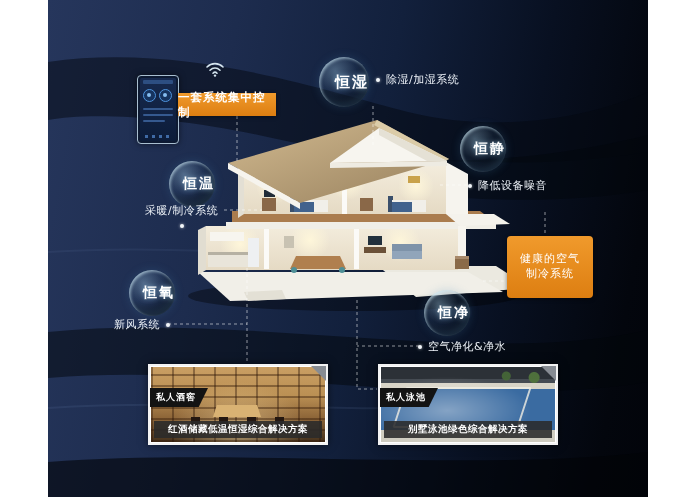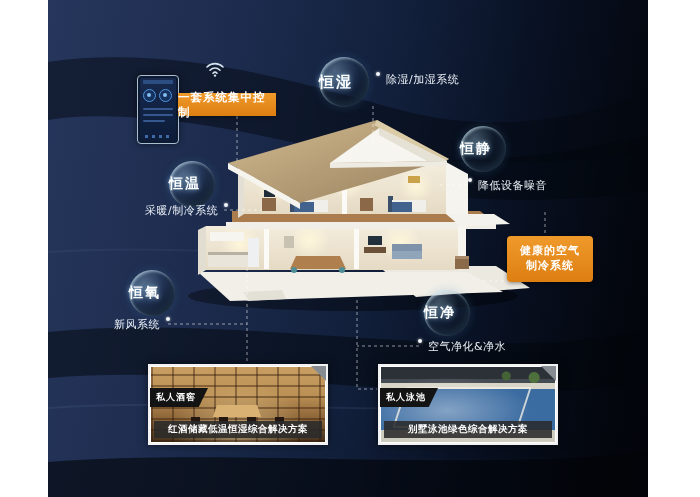--- a/index.html
+++ b/index.html
@@ -3,39 +3,39 @@
 <meta charset="utf-8">
 <style>
   html,body{margin:0;padding:0;background:#ffffff;}
   .page{position:relative;width:700px;height:497px;background:#ffffff;overflow:hidden;
         font-family:"DejaVu Sans","Liberation Sans",sans-serif;}
   .panel{position:absolute;left:48px;top:0;width:600px;height:497px;overflow:hidden;
          background:linear-gradient(100deg,#26365c 0%,#1d2c4e 28%,#12203c 52%,#081021 74%,#03060d 92%,#02040a 100%);}
   .layer{position:absolute;left:0;top:0;width:600px;height:497px;}
 
   
-  .bubble{position:absolute;border-radius:50%;display:flex;align-items:center;justify-content:flex-start;
+  .bubble{position:absolute;border-radius:50%;display:flex;align-items:center;justify-content:flex-end;
     color:#fff;font-weight:bold;letter-spacing:2px;
     background:radial-gradient(circle at 32% 28%,rgba(160,200,225,.38),rgba(55,85,115,.18) 42%,rgba(6,12,24,.88) 76%);
     box-shadow:inset 1.5px 1.5px 3px rgba(215,242,252,.6),inset -3px -4px 7px rgba(110,170,210,.2),0 0 10px rgba(70,130,180,.22);
     text-shadow:0 0 5px rgba(170,225,255,.65);}
   .b-lg{width:50px;height:50px;font-size:15px;}
   .b-md{width:46px;height:46px;font-size:14px;}
 
   
-  .note{position:absolute;display:flex;gap:6px;color:#edf2f8;font-size:11px;letter-spacing:.5px;white-space:nowrap;}
+  .note{position:absolute;display:flex;align-items:center;gap:6px;color:#edf2f8;font-size:11px;letter-spacing:.5px;white-space:nowrap;}
   .note .dot{width:4px;height:4px;border-radius:50%;background:#f2f6fa;box-shadow:0 0 3px rgba(255,255,255,.7);flex:0 0 auto;}
 
   
   .ctrl-label{position:absolute;left:130px;top:93px;width:98px;height:23px;border-radius:0;
     background:linear-gradient(#f09a2c,#dd7e11);box-shadow:0 1px 4px rgba(0,0,0,.45);
     color:#fff;font-size:11.5px;font-weight:bold;display:flex;align-items:center;justify-content:center;letter-spacing:1px;}
-  .highlight{position:absolute;left:459px;top:236px;width:82px;border-radius:4px;padding:8px 2px;
+  .highlight{position:absolute;left:459px;top:236px;width:82px;border-radius:4px;padding:16px 2px;
     background:linear-gradient(#f09a2c,#dd7e11);box-shadow:0 1px 4px rgba(0,0,0,.45);
-    color:#fff;font-size:11px;font-weight:bold;text-align:center;line-height:1.35;letter-spacing:1px;}
+    color:#fff;font-size:11px;font-weight:normal;text-align:center;line-height:1.35;letter-spacing:1px;}
 
   
   .phone{position:absolute;left:89px;top:75px;width:36px;height:63px;background:#0d1a32;
     border:1.5px solid #a9bfd0;border-radius:4px;padding:2px;box-shadow:0 0 6px rgba(0,0,0,.5);}
   .screen{width:100%;height:100%;background:linear-gradient(#17294e,#0c1c39);border-radius:2px;position:relative;overflow:hidden;}
   .scr-bar{position:absolute;left:3px;right:3px;top:2px;height:4px;background:#2d4e82;border-radius:1px;}
   .dial{position:absolute;top:11px;width:11px;height:11px;border-radius:50%;background:#16335f;border:1.5px solid #4e93dd;}
   .dial::after{content:"";position:absolute;left:2.5px;top:2.5px;width:4px;height:4px;border-radius:50%;background:#86bdf0;}
   .dial.d1{left:3px;} .dial.d2{left:19px;}
   .scr-row{position:absolute;left:3px;right:3px;height:2px;background:#35598f;border-radius:1px;}
@@ -213,21 +213,21 @@
       </div>
 
     <div class="note" style="left:328px;top:72px;">
       <span class="dot"></span>
         <span>除湿/加湿系统</span>
       </div>
     <div class="note" style="left:420px;top:178px;">
       <span class="dot"></span>
         <span>降低设备噪音</span>
       </div>
-    <div class="note" style="left:97px;top:203px;">
+    <div class="note" style="left:97px;top:203px;flex-direction:column;">
       <span>采暖/制冷系统</span>
         <span class="dot"></span>
       </div>
     <div class="note" style="left:66px;top:317px;">
       <span>新风系统</span>
         <span class="dot"></span>
       </div>
     <div class="note" style="left:370px;top:339px;">
       <span class="dot"></span>
         <span>空气净化&amp;净水</span>

